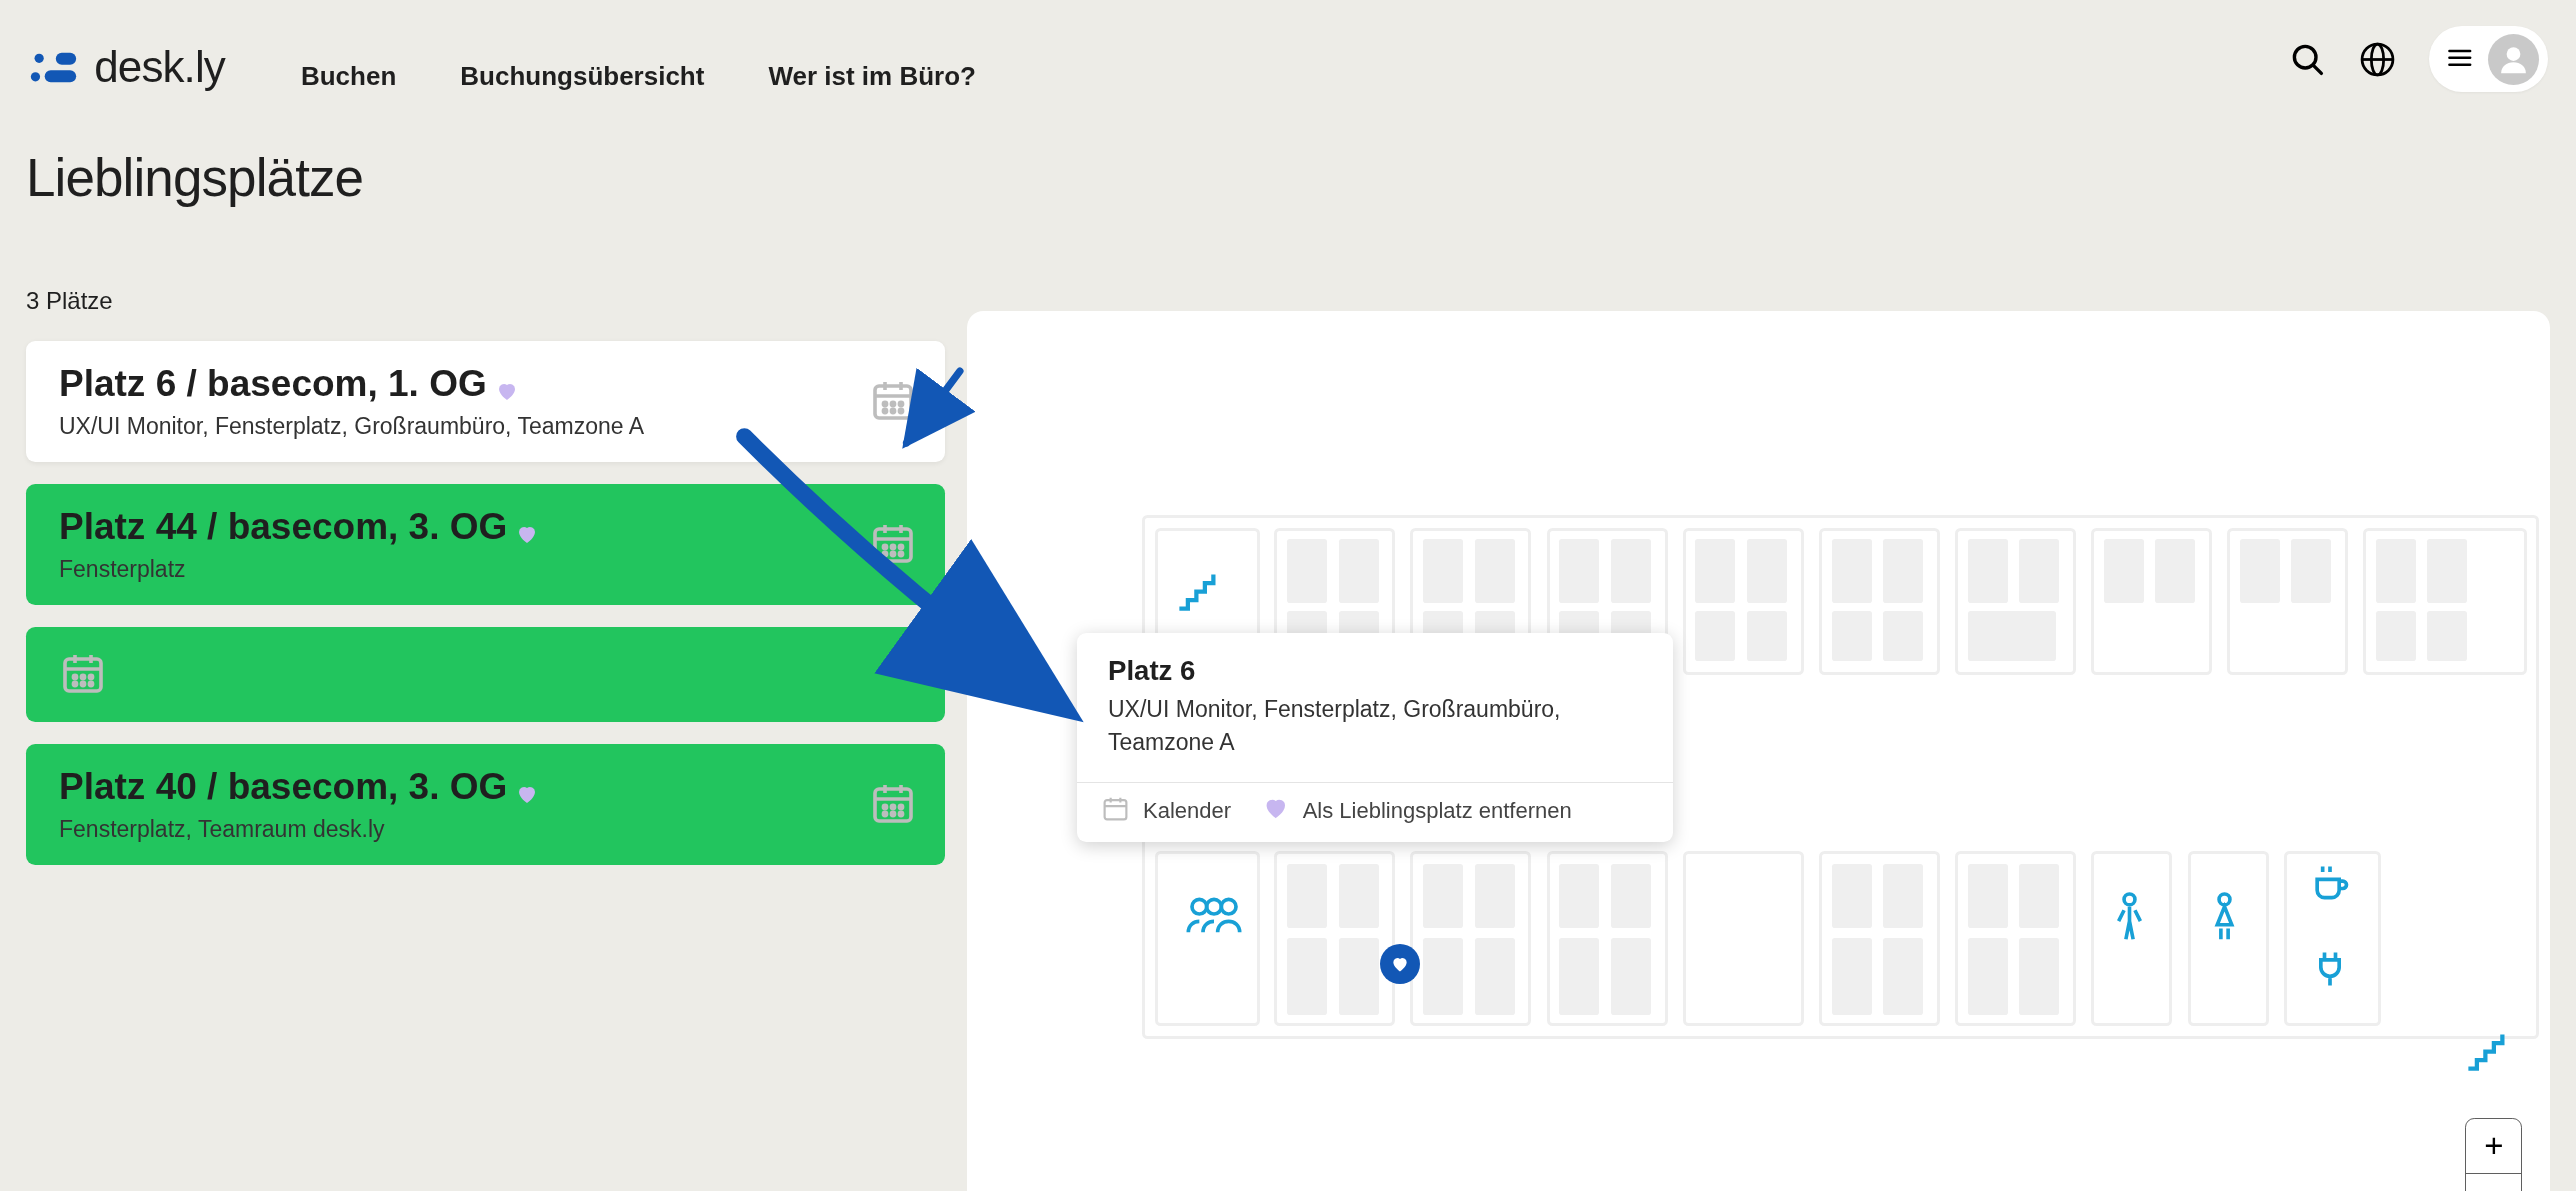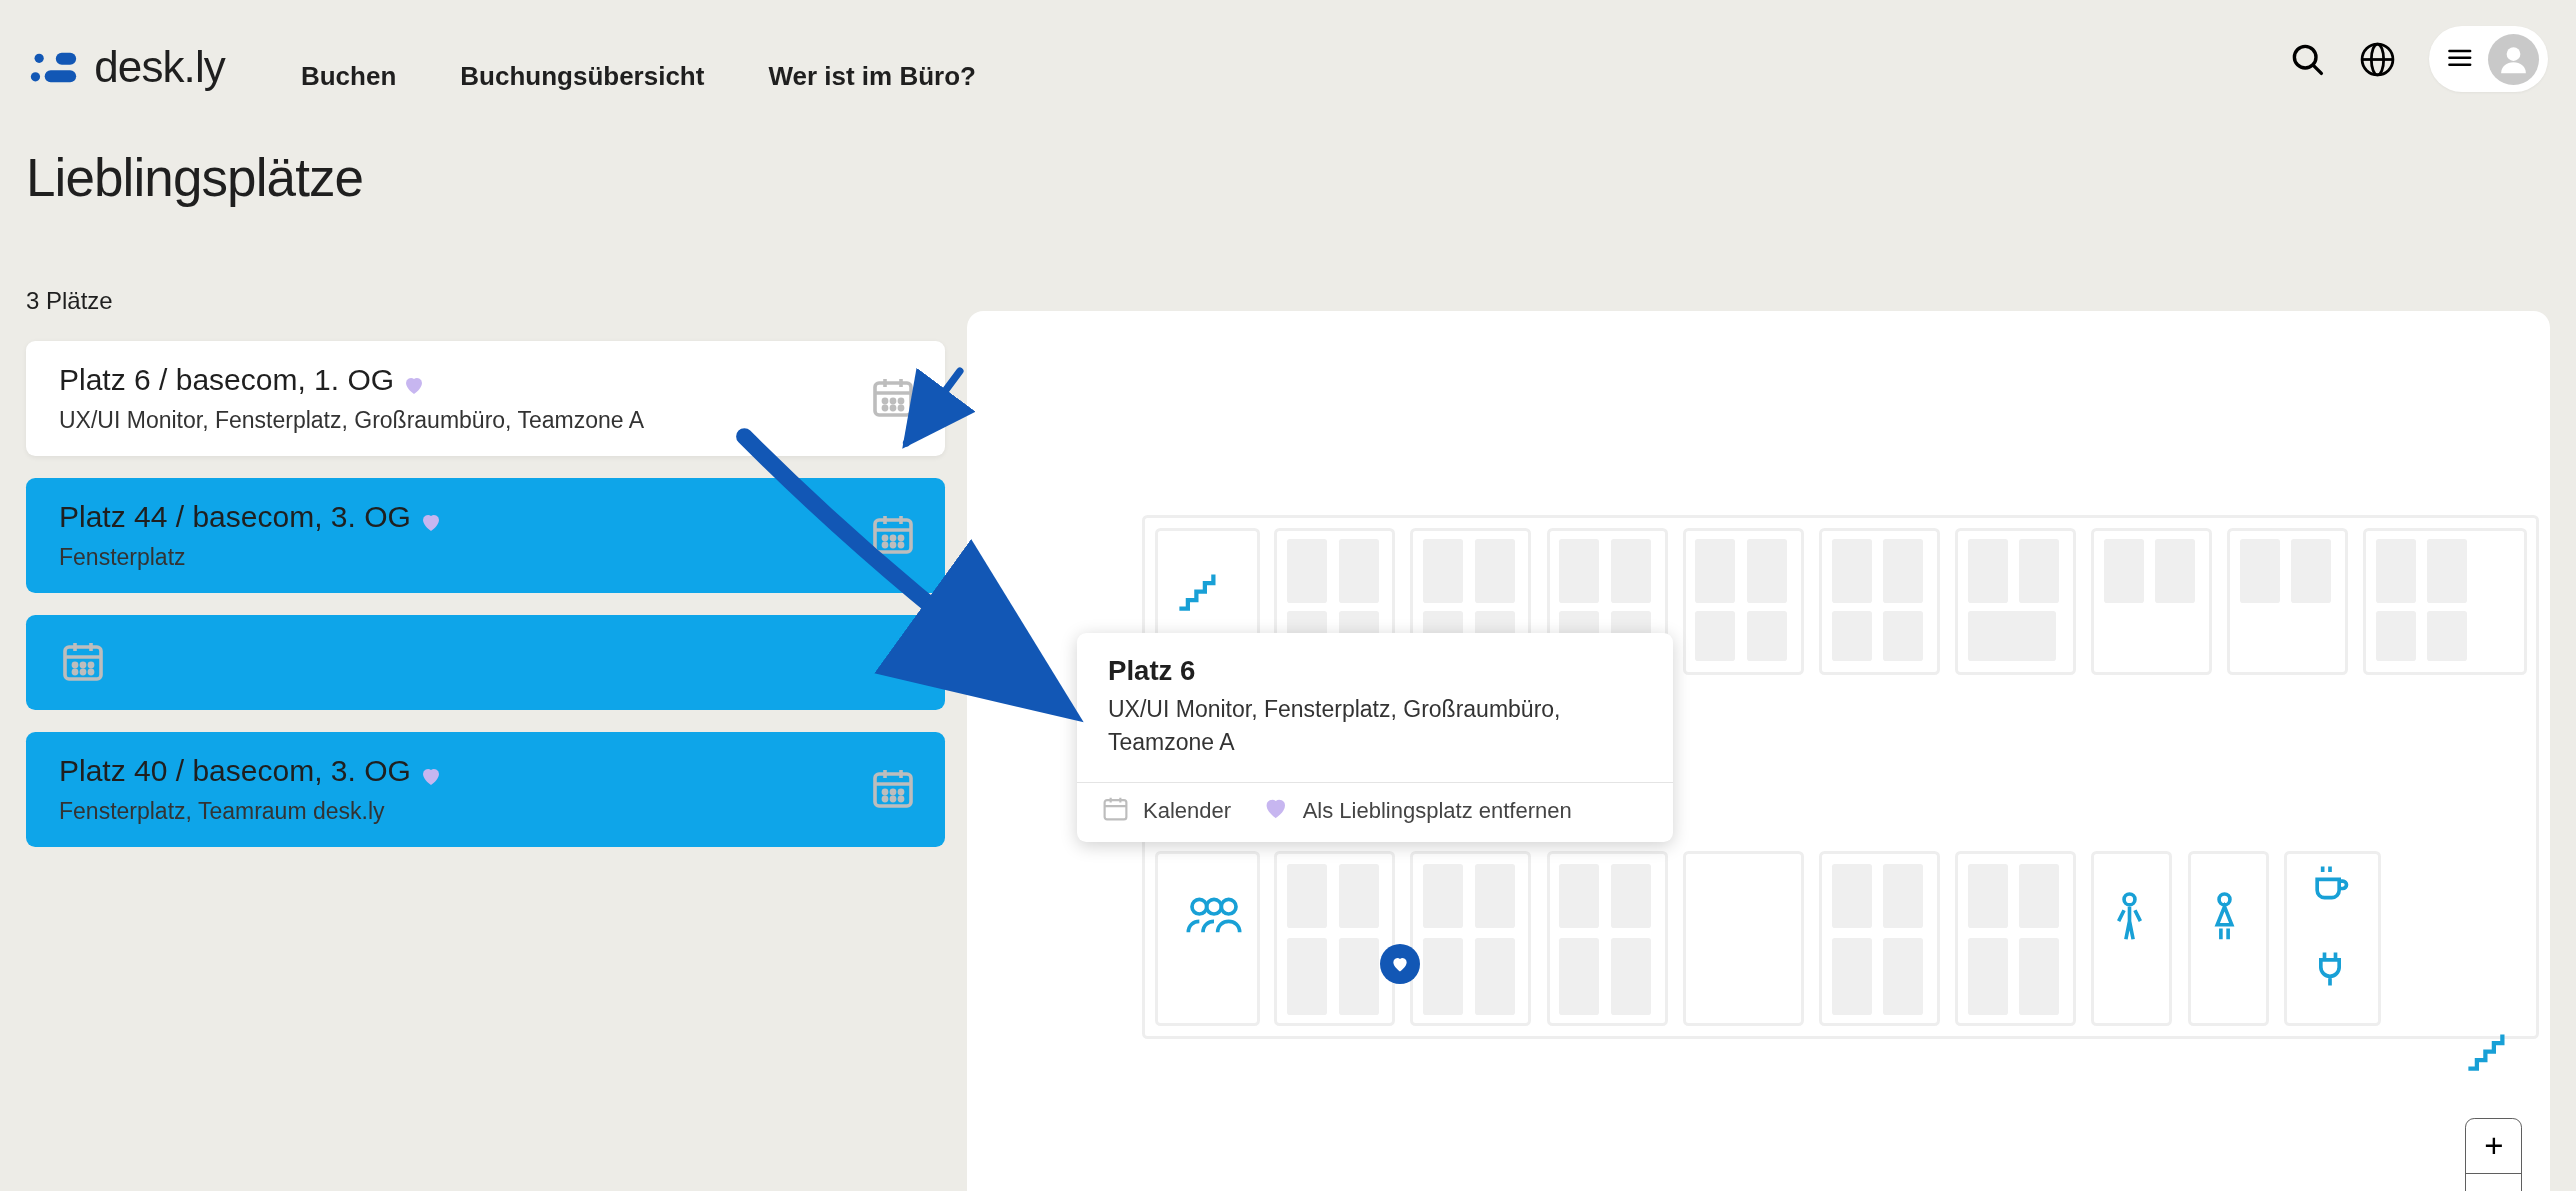--- a/index.html
+++ b/index.html
@@ -17,23 +17,23 @@
     .avatar { width: 51px; height: 51px; background: #c9c9c9; border-radius: 50%; display: flex; align-items: center; justify-content: center; }
 
     
     .page { padding: 55px 26px 0 26px; display: flex; gap: 22px; }
     .sidebar { width: 919px; flex-shrink: 0; }
     .page-title { font-size: 53px; font-weight: 500; color: #1f1f1f; margin-bottom: 79px; letter-spacing: -0.9px; }
     .places-count { font-size: 24px; color: #1f1f1f; margin-bottom: 26px; }
 
     .place-card { display: flex; align-items: center; border-radius: 9.2px; padding: 22px 27.6px 22px 33px; margin-bottom: 22px; gap: 18.4px; }
     .place-card.active { background: #fff; box-shadow: 0 1.8px 5.5px rgba(0,0,0,0.06); }
-    .place-card.inactive { background: #0ea5e9; }
+    .place-card.inactive { background: #22c55e; }
     .place-info { flex: 1; }
-    .place-title { font-size: 30px; font-weight: 400; color: #1f1f1f; display: inline; }
+    .place-title { font-size: 37px; font-weight: 700; color: #1f1f1f; display: inline; }
     .heart-inline { margin-left: 3.7px; vertical-align: middle; display: inline-block; }
     .place-sub { font-size: 23px; color: #333; margin-top: 7.4px; }
     .cal-icon-wrap { flex-shrink: 0; }
 
     
     .map-wrap { flex: 1; position: relative; background: #fff; border-radius: 16.5px; margin-top: 164px; height: 947px; overflow: hidden; }
     .floorplan { position: absolute; left: 175px; top: 204px; }
     .fp-box { position: absolute; background: #efefef; border: none; border-radius: 2.8px; }
     .fp-outline { position: absolute; border: 3.7px solid #eeeeee; border-radius: 5.5px; background: transparent; }
 

